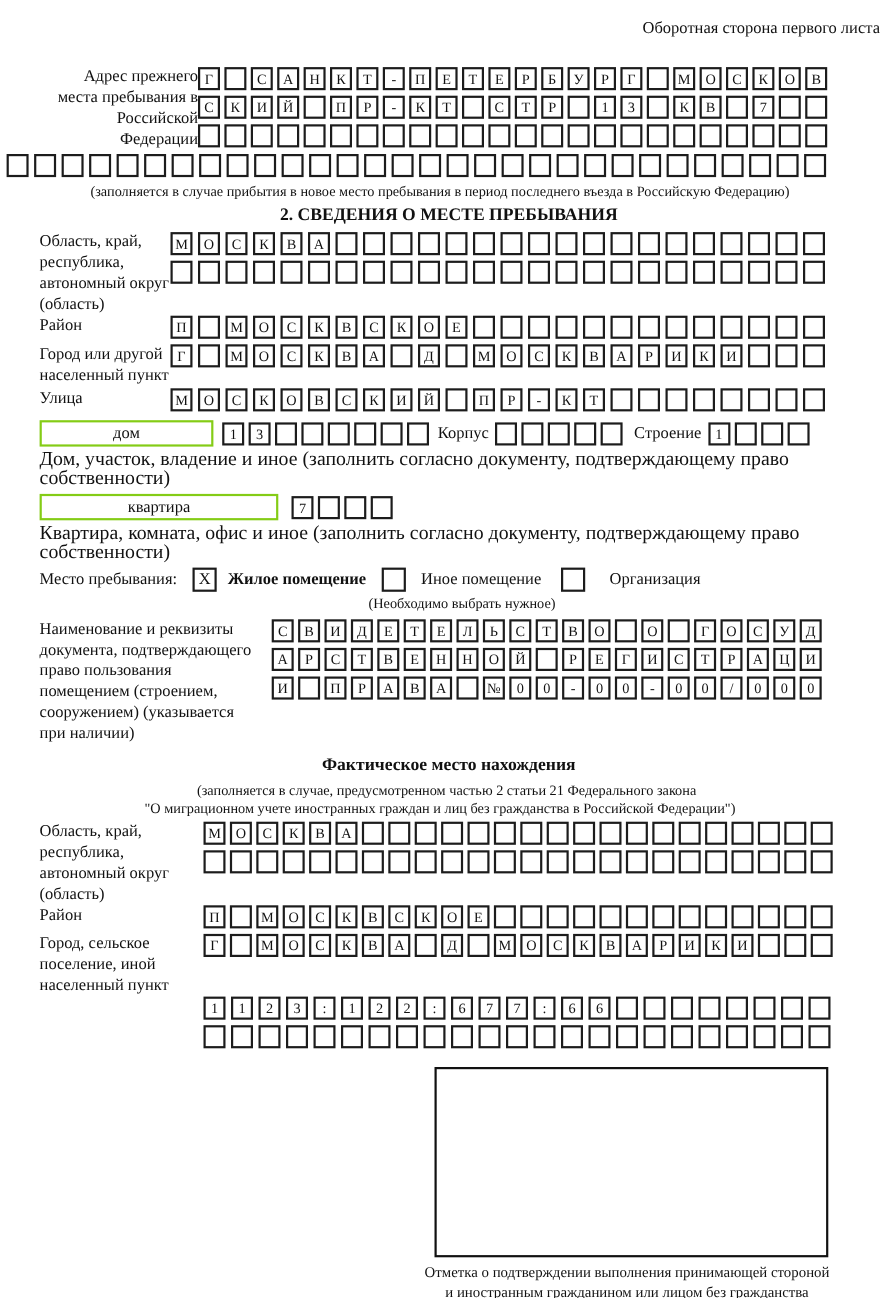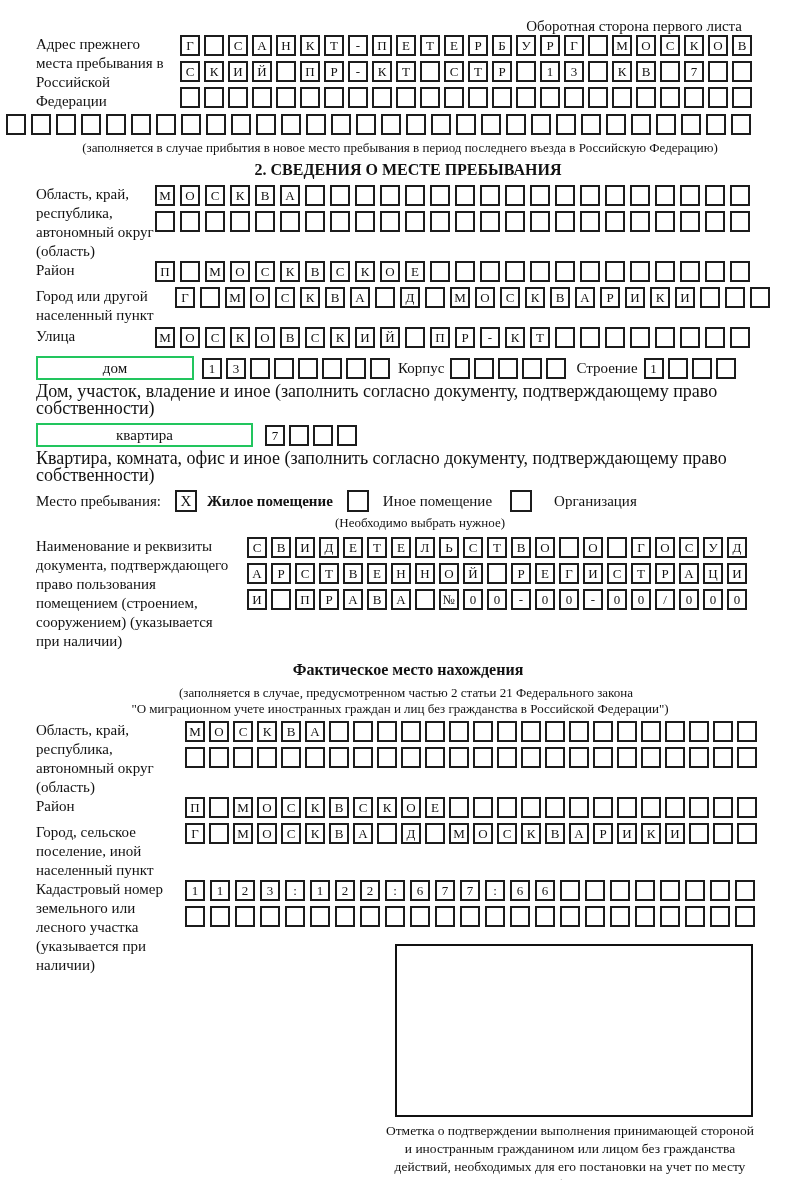--- a/index.html
+++ b/index.html
@@ -1,50 +1,50 @@
 <!DOCTYPE html>
 <html><head>
 <meta charset="utf-8">
 <style>
   html,body{margin:0;padding:0;background:#ffffff;}
   .page{
     width:800px;height:1180px;background:#fff;color:#111;
     font-family:"Liberation Serif","DejaVu Serif",serif;
     position:relative;overflow:hidden;box-sizing:border-box;padding-top:18px;
   }
-  .hdr-note{text-align:right;padding-right:58px;font-size:15px;}
+  .hdr-note{text-align:right;font-size:15px;}
 
   
   .field{display:flex;align-items:flex-start;}
   .flabel{font-size:15px;line-height:19px;box-sizing:border-box;padding-left:36px;flex:0 0 auto;}
   .cells{flex:0 0 auto;}
 
   .cell-row{display:flex;gap:4px;margin-bottom:5px;}
   .cell-row.g5{gap:5px;}
   .cell{
     width:20px;height:21px;flex:0 0 auto;box-sizing:border-box;
     border:2px solid #1c1c1c;display:flex;align-items:center;justify-content:center;
     font-size:13px;line-height:1;
   }
   .center{text-align:center;}
   .small{font-size:13px;line-height:16px;}
   .note14{font-size:18px;line-height:17px;padding-left:36px;}
   .sec-title{font-size:16px;font-weight:bold;text-align:center;padding-left:16px;}
 
   
-  .blockA{}
+  .blockA{margin-top:26px;text-align:right;}
   .blockA .flabel{width:180px;}
   .full-row{margin-left:6px;margin-top:1px;}
 
   
   .s2 .flabel{width:155px;}
   .docblock .flabel{width:247px;}
 
   .wide-box{
-    box-sizing:border-box;border:2px solid #22c55e;height:24px;
+    box-sizing:border-box;border:2px solid #84cc16;height:24px;
     display:flex;align-items:center;justify-content:center;font-size:15px;flex:0 0 auto;
   }
   .inline-row{display:flex;align-items:center;margin-left:36px;}
 
   .chk{
     width:22px;height:22px;box-sizing:border-box;border:2px solid #1c1c1c;flex:0 0 auto;
     display:flex;align-items:center;justify-content:center;font-size:15px;
   }
   .lbl15{font-size:15px;flex:0 0 auto;}
 
@@ -273,21 +273,21 @@
           <div class="cell"></div>
           <div class="cell"></div>
           <div class="cell"></div>
           <div class="cell"></div>
           <div class="cell"></div>
           <div class="cell"></div>
         </div>
     </div>
   </div>
 
-  <div class="field s2" style="min-height:40px;gap:20px;">
+  <div class="field s2" style="min-height:40px;">
     <div class="flabel">Город или другой населенный пункт</div>
     <div class="cells">
       <div class="cell-row g5">
           <div class="cell">Г</div>
           <div class="cell"></div>
           <div class="cell">М</div>
           <div class="cell">О</div>
           <div class="cell">С</div>
           <div class="cell">К</div>
           <div class="cell">В</div>
@@ -591,21 +591,20 @@
           <div class="cell">К</div>
           <div class="cell">И</div>
           <div class="cell"></div>
           <div class="cell"></div>
           <div class="cell"></div>
         </div>
     </div>
   </div>
 
   <div class="field cad">
-    <div class="flabel">Кадастровый номер земельного или лесного участка (указывается при наличии)</div>
     <div class="cells">
       <div class="cell-row g5">
           <div class="cell">1</div>
           <div class="cell">1</div>
           <div class="cell">2</div>
           <div class="cell">3</div>
           <div class="cell">:</div>
           <div class="cell">1</div>
           <div class="cell">2</div>
           <div class="cell">2</div>

